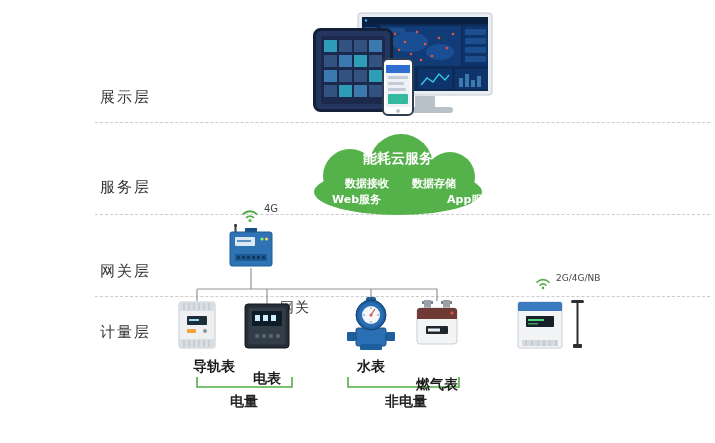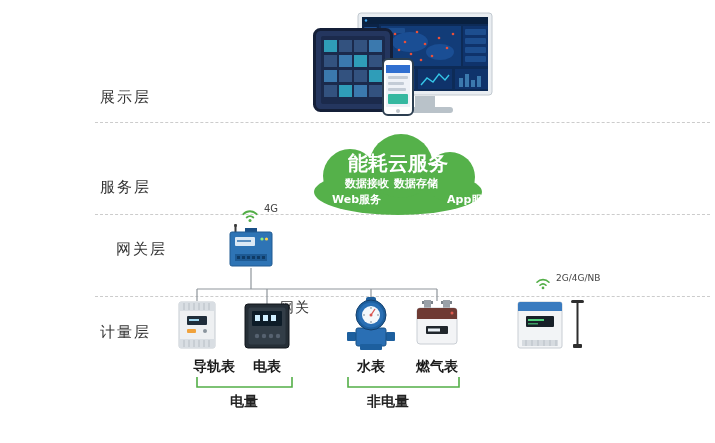--- a/index.html
+++ b/index.html
@@ -4,38 +4,38 @@
 <style>
   * { margin:0; padding:0; box-sizing:border-box; }
   html,body { background:#ffffff; }
   body { font-family:"DejaVu Sans","Liberation Sans",sans-serif; color:#333; }
   .canvas { position:relative; width:715px; height:443px; background:#fff; overflow:hidden; }
   svg { display:block; }
   .divider { position:absolute; left:95px; width:615px; height:0; border-top:1px dashed #cccccc; }
   .layer-label { position:absolute; left:100px; font-size:15px; color:#333; letter-spacing:2px; white-space:nowrap; }
   .meter-label { position:absolute; font-size:14px; font-weight:bold; color:#1a1a1a; transform:translateX(-50%); white-space:nowrap; }
   .group-label { position:absolute; font-size:14px; font-weight:bold; color:#222; transform:translateX(-50%); white-space:nowrap; }
-  .cloud-title { position:absolute; color:#fff; font-size:20px; font-weight:bold; transform:translateX(-50%); white-space:nowrap; }
+  .cloud-title { position:absolute; color:#fff; font-size:14px; font-weight:bold; transform:translateX(-50%); white-space:nowrap; }
   .cloud-item { position:absolute; color:#fff; font-size:11px; font-weight:bold; white-space:nowrap; }
   .signal-label { position:absolute; font-size:10px; color:#444; white-space:nowrap; }
   .device { position:absolute; }
   .overlay { position:absolute; left:0; top:0; pointer-events:none; }
 </style>
 </head>
 <body>
 
 <div class="canvas">
 
   <div class="divider" style="top:122px;"></div>
   <div class="divider" style="top:214px;"></div>
   <div class="divider" style="top:296px;"></div>
 
   <span class="layer-label" style="top:88px;">展示层</span>
   <span class="layer-label" style="top:178px;text-align:right;">服务层</span>
-  <span class="layer-label" style="top:240px;margin-left:16px;">网关层</span>
+  <span class="layer-label" style="top:262px;">网关层</span>
   <span class="layer-label" style="top:323px;">计量层</span>
 
   <svg class="overlay" width="715" height="443" viewBox="0 0 715 443">
     <path d="M251,268 L251,289 M197,289 L437,289 M197,289 L197,301 M267,289 L267,304 M371,289 L371,297 M437,289 L437,301" stroke="#8f969c" stroke-width="1.2" fill="none"></path>
     <path d="M197,377 L197,387 L292,387 L292,377" stroke="#53ae47" stroke-width="1.6" fill="none"></path>
     <path d="M348,377 L348,387 L459,387 L459,377" stroke="#53ae47" stroke-width="1.6" fill="none"></path>
   </svg>
 
   <div class="device" style="left:355px; top:12px; z-index:1;">
     <svg width="140" height="104" viewBox="0 0 140 104">
@@ -135,21 +135,21 @@
       <g fill="#55b14a">
         <ellipse cx="100" cy="62" rx="84" ry="23"></ellipse>
         <circle cx="52" cy="46" r="27"></circle>
         <circle cx="103" cy="36" r="32"></circle>
         <circle cx="152" cy="47" r="25"></circle>
       </g>
     </svg>
   </div>
   <span class="cloud-title" style="left:398px; top:150px;">能耗云服务</span>
   <span class="cloud-item" style="left:345px; top:176px;">数据接收</span>
-  <span class="cloud-item" style="left:394px; top:176px;">数据存储</span>
+  <span class="cloud-item" style="left:412px; top:176px;">数据存储</span>
   <span class="cloud-item" style="left:332px; top:192px;">Web服务</span>
   <span class="cloud-item" style="left:414px; top:192px;margin-left:33px;">App服务</span>
 
   <div class="device" style="left:240px; top:207px;">
     <svg width="20" height="16" viewBox="0 0 24 18">
       <path d="M4,8 A11,11 0 0 1 20,8" fill="none" stroke="#53ae47" stroke-width="2.2" stroke-linecap="round"></path>
       <path d="M8,12 A6,6 0 0 1 16,12" fill="none" stroke="#53ae47" stroke-width="2.2" stroke-linecap="round"></path>
       <circle cx="12" cy="15.5" r="1.8" fill="#53ae47"></circle>
     </svg>
   </div>
@@ -265,20 +265,20 @@
       <g stroke="#b7bec5" stroke-width="1">
           <path d="M10,42 V48 M16,42 V48 M22,42 V48 M28,42 V48 M34,42 V48 M40,42 V48"></path>
         </g>
       <rect x="55" y="2" width="13" height="3" rx="1.5" fill="#2e2e2e"></rect>
       <rect x="60.5" y="5" width="2" height="43" fill="#2e2e2e"></rect>
       <rect x="57" y="46" width="9" height="4" rx="1" fill="#2e2e2e"></rect>
     </svg>
   </div>
 
   <span class="meter-label" style="left:197px; top:358px;margin-left:17px;">导轨表</span>
-  <span class="meter-label" style="left:267px; top:358px;">电表</span>
+  <span class="meter-label" style="left:267px; top:370px;">电表</span>
   <span class="meter-label" style="left:371px; top:358px;">水表</span>
-  <span class="meter-label" style="left:437px; top:358px;">燃气表</span>
+  <span class="meter-label" style="left:437px; top:376px;">燃气表</span>
 
   <span class="group-label" style="left:244px; top:393px;">电量</span>
-  <span class="group-label" style="left:388px; top:393px;">非电量</span>
+  <span class="group-label" style="left:406px; top:393px;">非电量</span>
 
 </div>
 
 </body></html>

